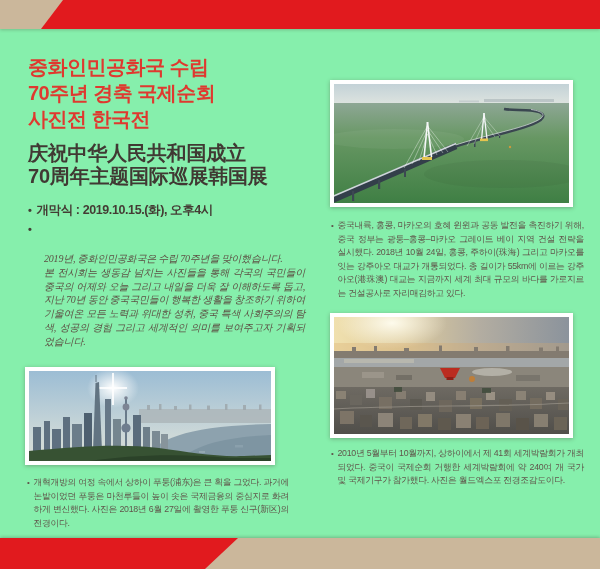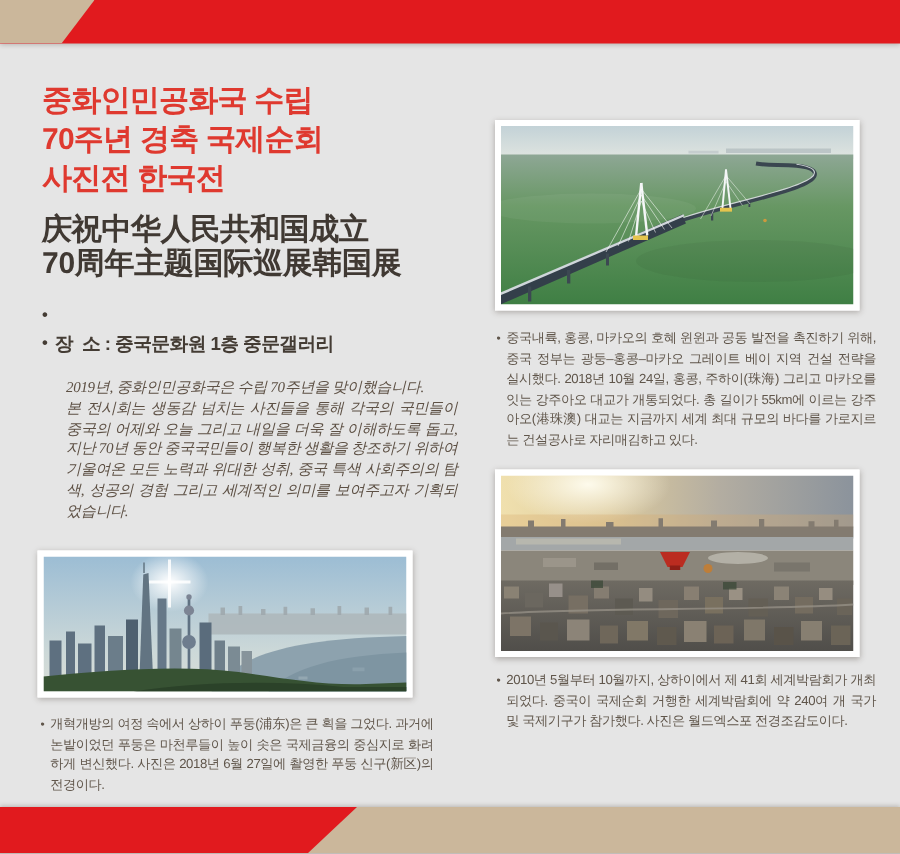--- a/index.html
+++ b/index.html
@@ -1,19 +1,19 @@
 <!DOCTYPE html>
 <html><head>
 <meta charset="utf-8">
 <style>
   * { margin: 0; padding: 0; box-sizing: border-box; }
   body { background: #888; font-family: "Liberation Sans", sans-serif; }
   .canvas {
     position: relative; width: 600px; height: 569px;
-    background: #e5e5e5; overflow: hidden;
+    background: #86efac; overflow: hidden;
   }
 
   
   .top-bar {
     position: absolute; left: 0; top: 0; width: 600px; height: 29px;
     box-shadow: 0 1px 3px rgba(60,50,40,.25);
   }
   .top-bar .wedge {
     position: absolute; left: 0; top: 0; width: 70px; height: 100%;
     clip-path: polygon(0 0, 63px 0, 41px 100%, 0 100%);
@@ -85,24 +85,24 @@
   <h1 class="title-ko" style="color:#df392f;">중화인민공화국 수립
 70주년 경축 국제순회
 사진전 한국전</h1>
 
   <h2 class="title-zh" style="color:#403933;">庆祝中华人民共和国成立
 70周年主题国际巡展韩国展</h2>
 
   <div class="info-list" style="color:#443c34;">
     <div class="info-item">
       <span class="b">•</span>
+      <span>개막식 : 2019.10.15.(화), 오후4시</span>
     </div>
     <div class="info-item">
       <span class="b">•</span>
-      <span>장  소 : 중국문화원 1층 중문갤러리</span>
     </div>
   </div>
 
   <p class="intro" style="color:#5d5044;">2019년, 중화인민공화국은 수립 70주년을 맞이했습니다.
 본 전시회는 생동감 넘치는 사진들을 통해 각국의 국민들이 중국의 어제와 오늘 그리고 내일을 더욱 잘 이해하도록 돕고, 지난 70년 동안 중국국민들이 행복한 생활을 창조하기 위하여 기울여온 모든 노력과 위대한 성취, 중국 특색 사회주의의 탐색, 성공의 경험 그리고 세계적인 의미를 보여주고자 기획되었습니다.</p>
 
   <div class="photo photo-bridge">
     <svg width="235" height="119" viewBox="0 0 235 119">
       <defs>
         <linearGradient id="bsky" x1="0" y1="0" x2="0" y2="1">

